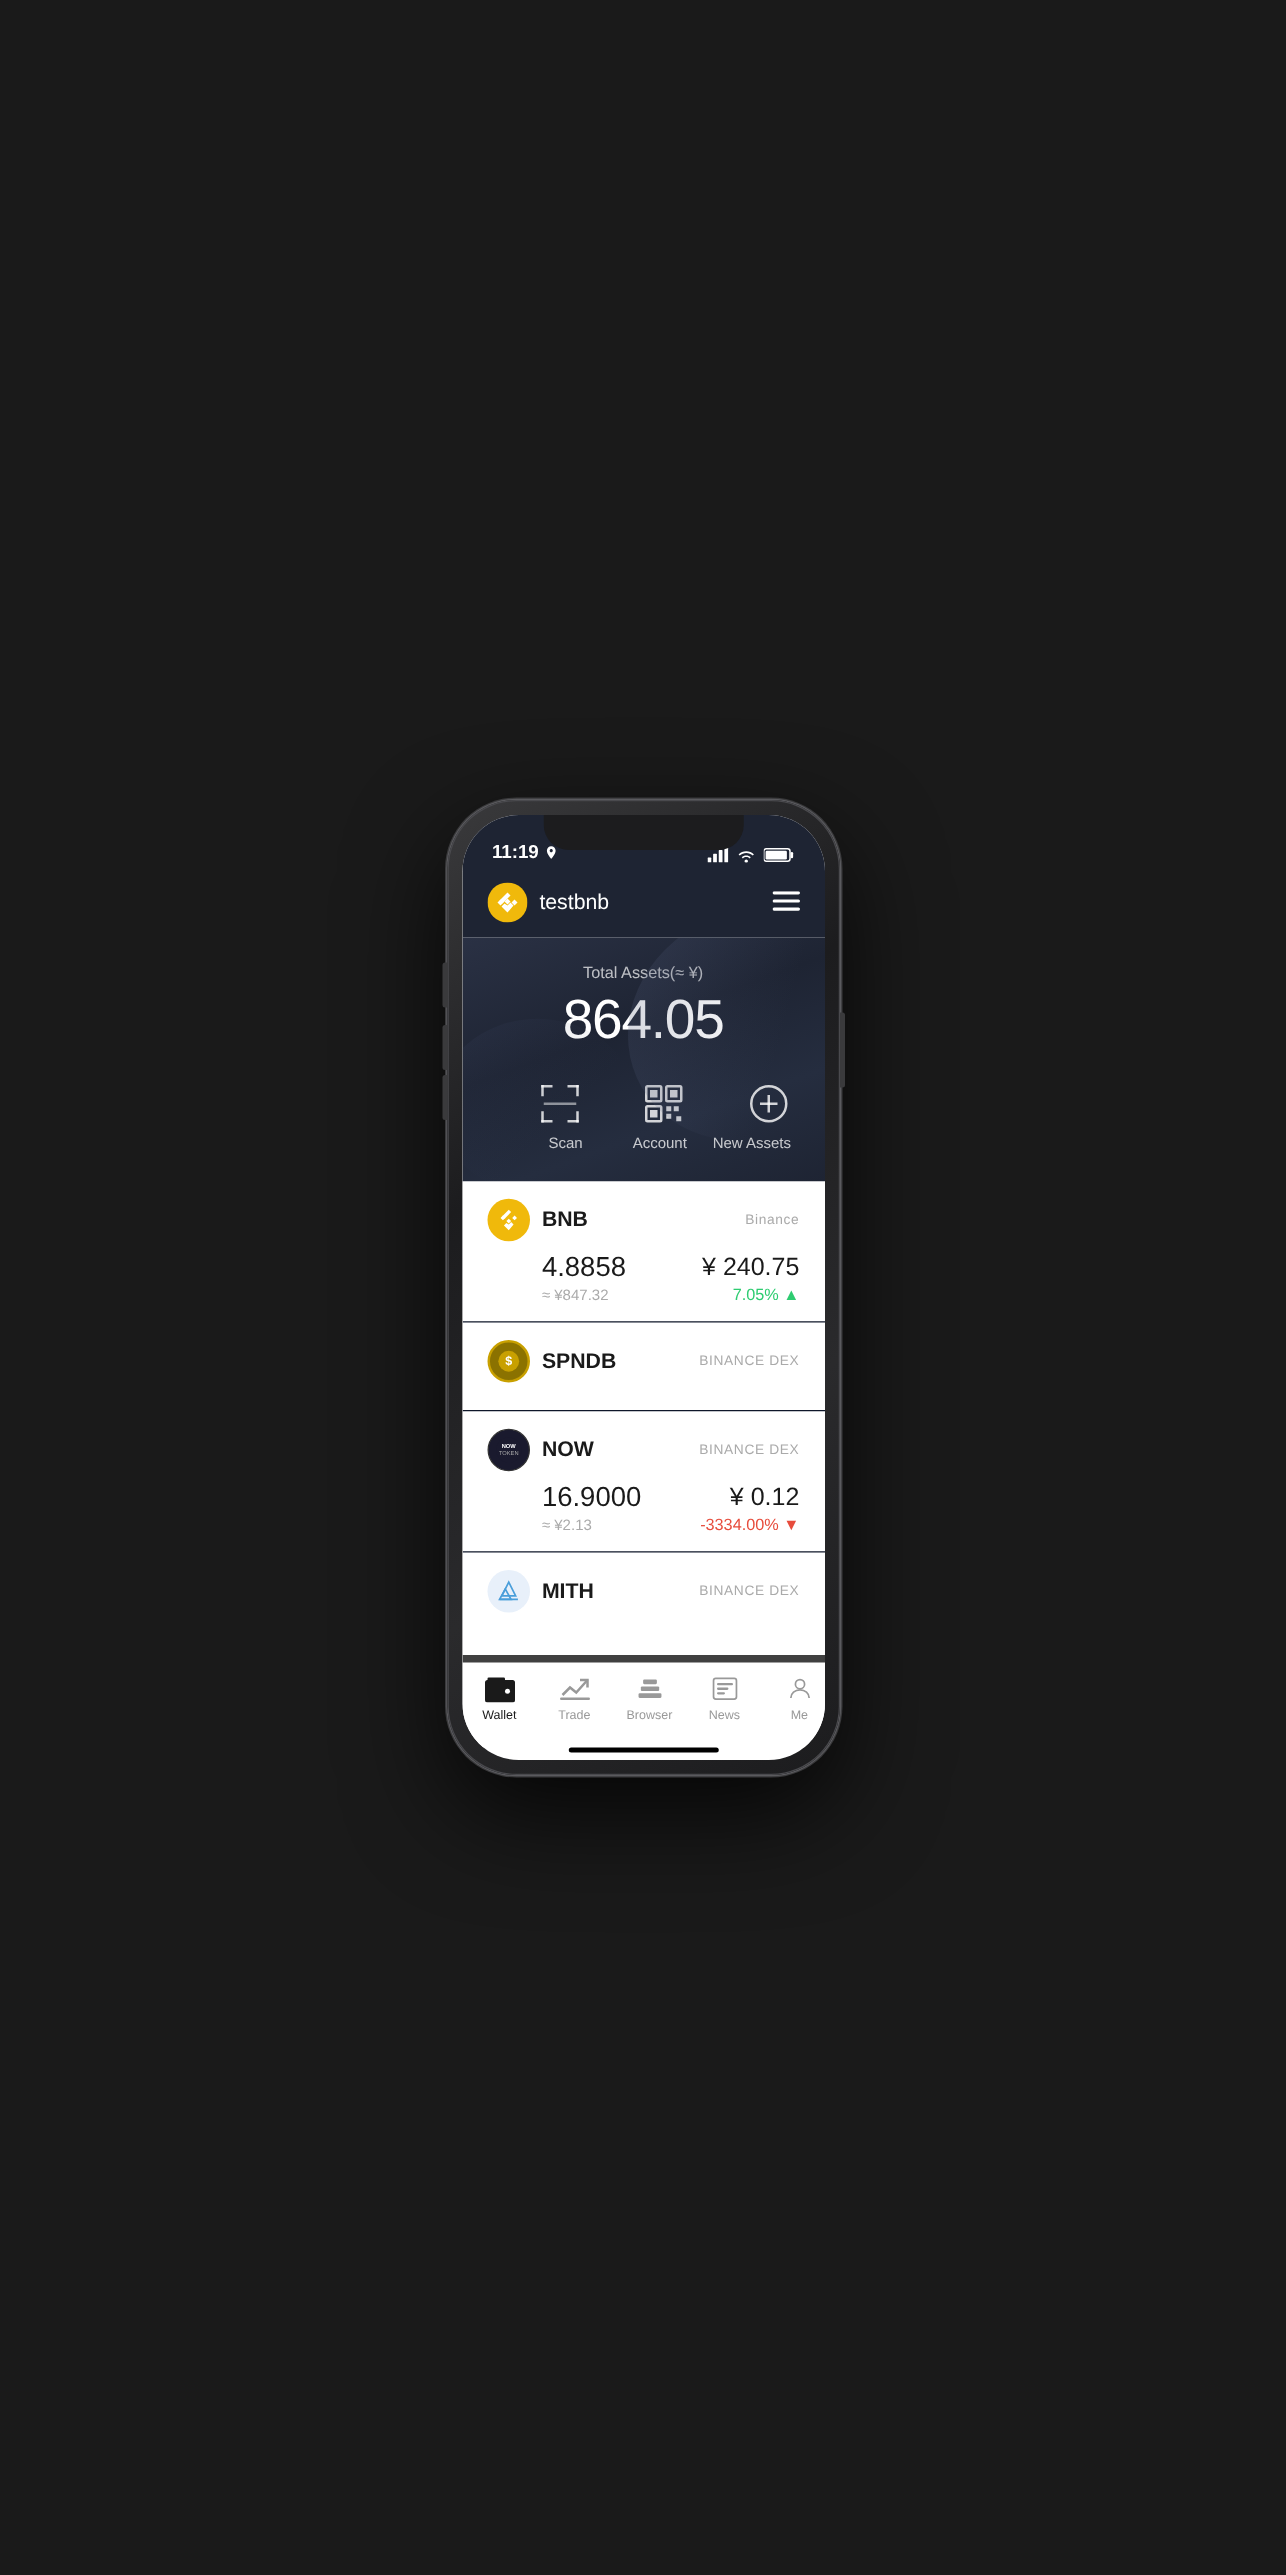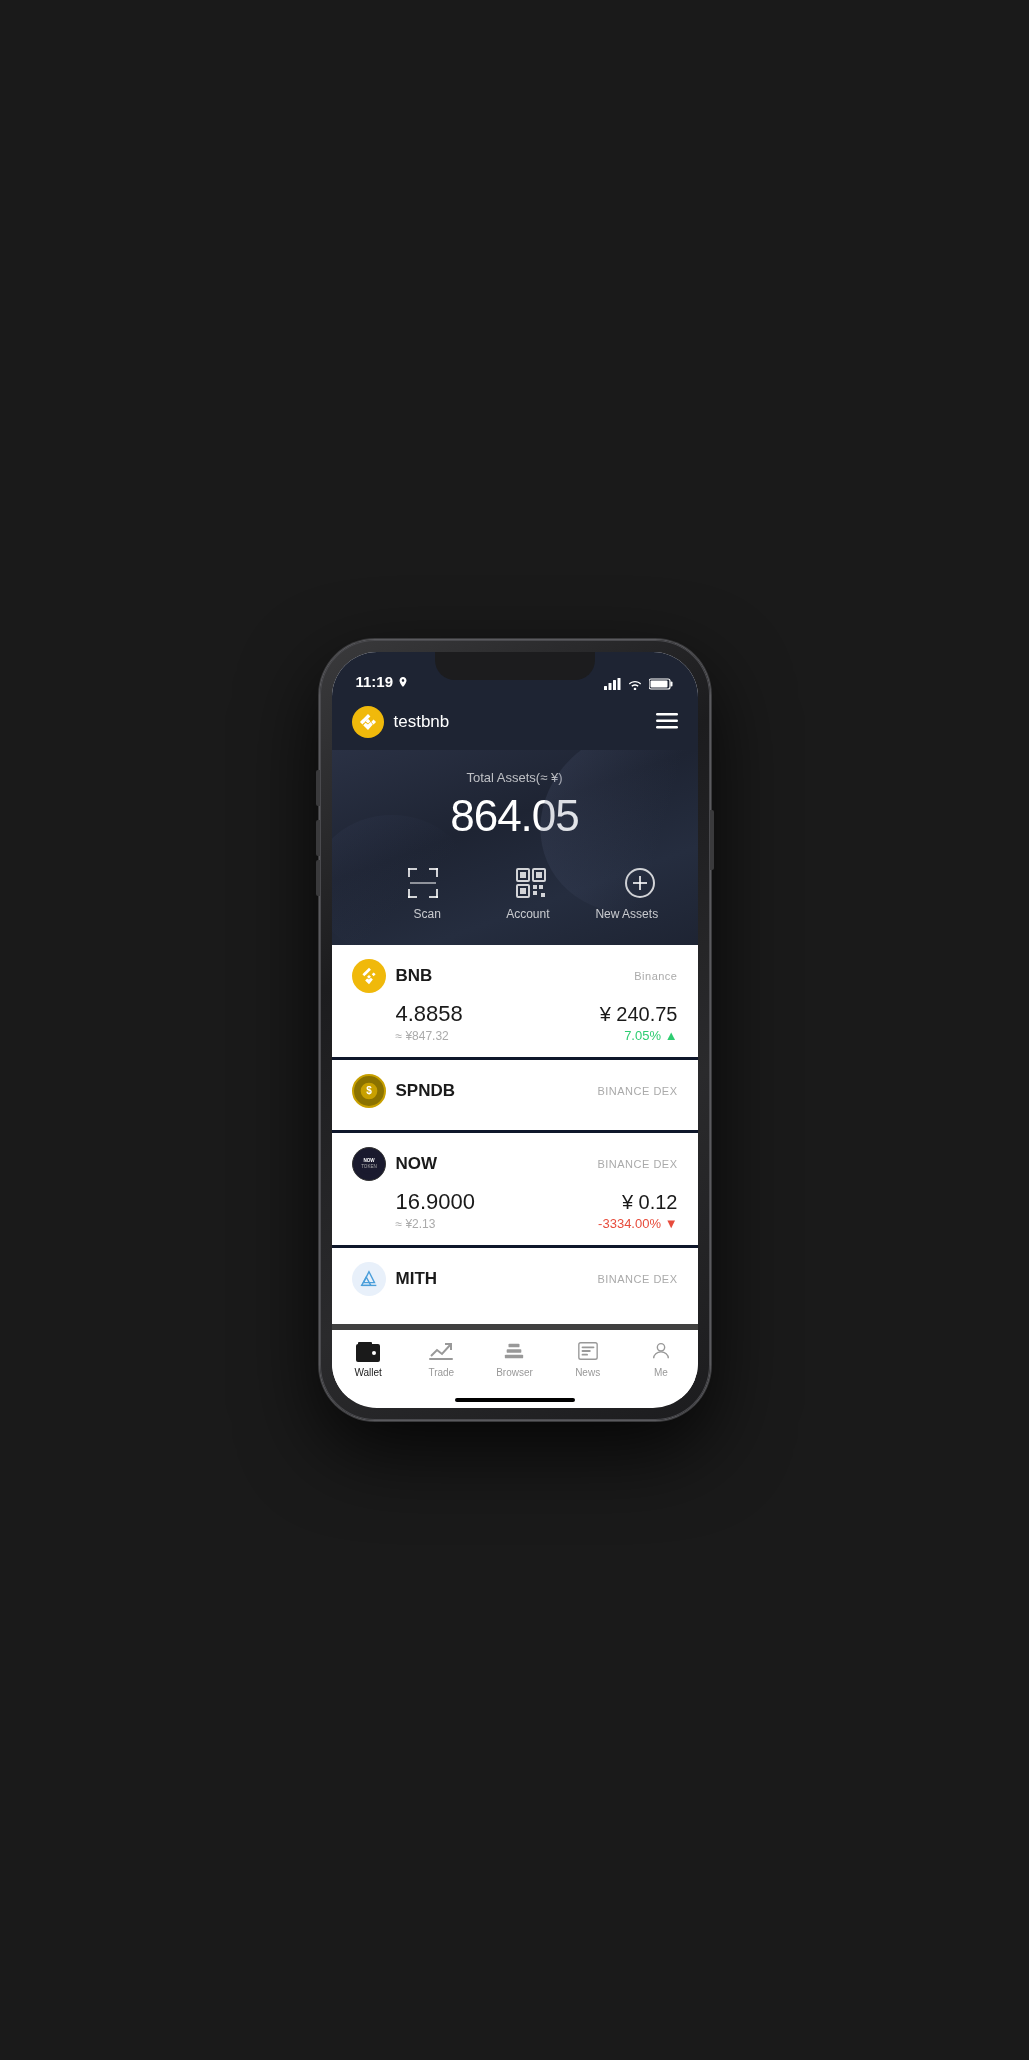--- a/index.html
+++ b/index.html
@@ -5,21 +5,21 @@
     * { margin: 0; padding: 0; box-sizing: border-box; }
     body {
       background: #1a1a1a;
       display: flex;
       justify-content: center;
       align-items: center;
       min-height: 100vh;
       font-family: -apple-system, BlinkMacSystemFont, 'Helvetica Neue', Arial, sans-serif;
     }
     .phone-outer {
-      width: 390px;
+      width: 314px;
       height: 780px;
       background: linear-gradient(145deg, #3a3a3c, #1c1c1e, #2a2a2c, #1c1c1e);
       border-radius: 55px;
       padding: 12px;
       box-shadow:
         0 0 0 1px #5a5a5e,
         0 0 0 2px #3a3a3c,
         inset 0 0 0 1px #4a4a4e,
         0 30px 80px rgba(0,0,0,0.8);
       position: relative;
@@ -189,21 +189,21 @@
       font-size: 12px;
     }
     
     .assets-list {
       background: #ffffff;
       flex: 1;
       overflow-y: auto;
     }
     .asset-item {
       padding: 14px 20px;
-      border-bottom: 3px solid #0f172a;
+      border-bottom: 1px solid #0f172a;
     }
     .asset-top {
       display: flex;
       align-items: center;
       gap: 10px;
       margin-bottom: 8px;
     }
     .asset-icon {
       width: 34px;
       height: 34px;

